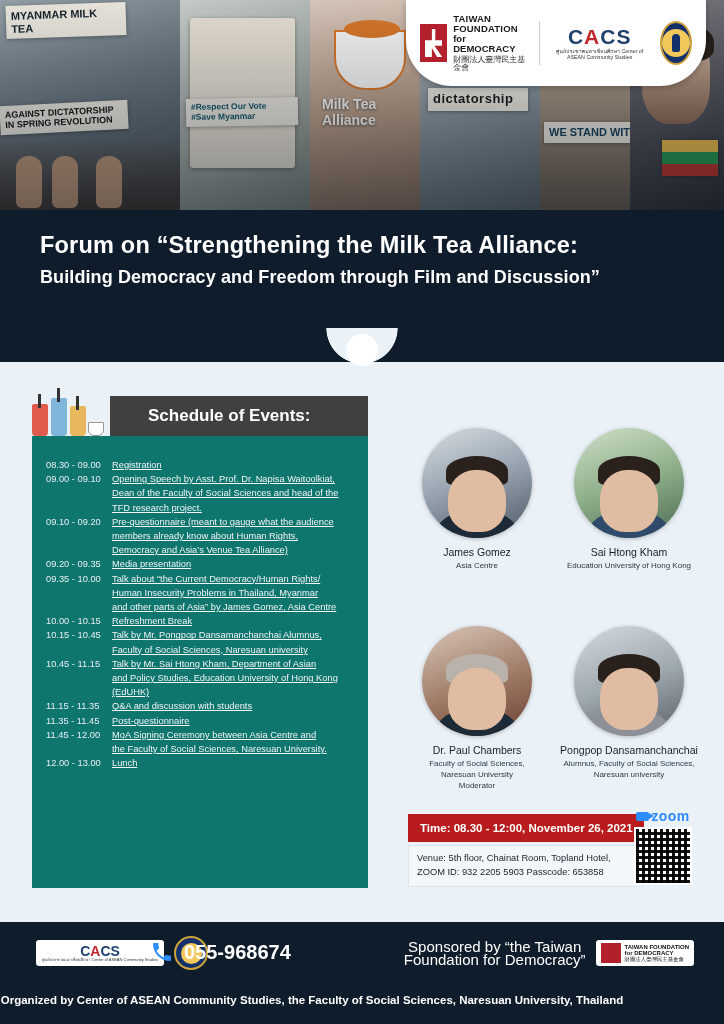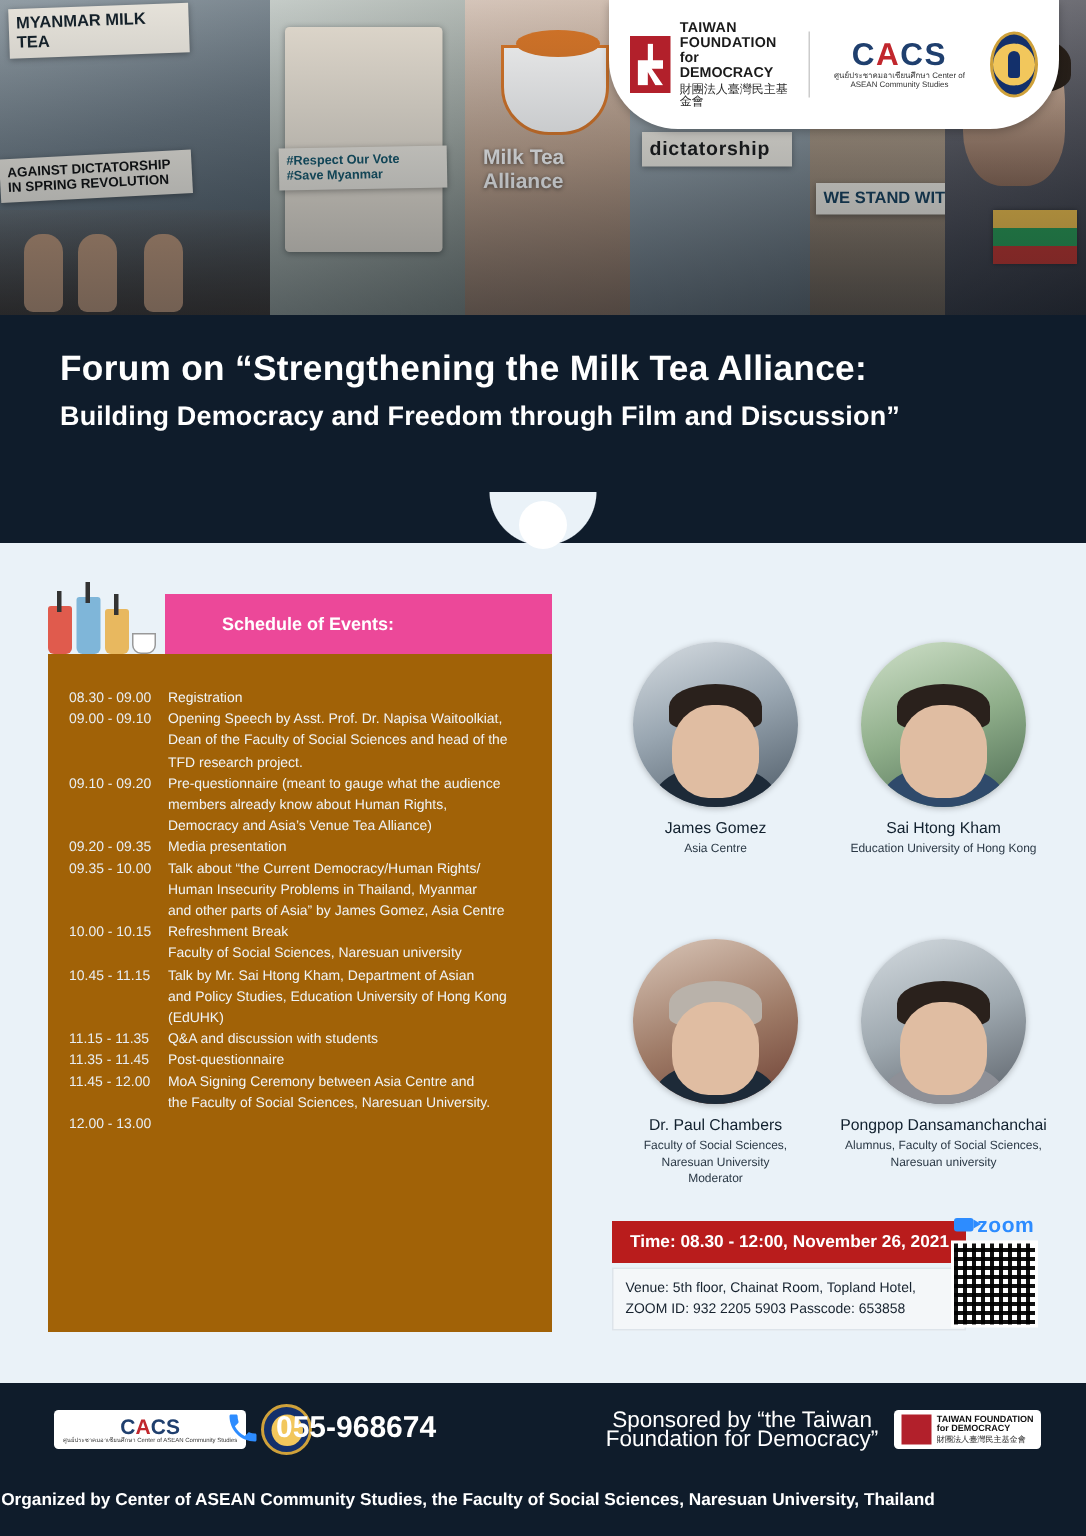--- a/index.html
+++ b/index.html
@@ -101,38 +101,38 @@
   .dot {
     position:absolute; top:334px; left:346px; width:32px; height:32px;
     border-radius:50%; background:#ffffff; z-index:3;
   }
 
   
   .body-area { position:absolute; top:362px; left:0; width:724px; height:560px; background:#eaf2f8; }
 
   .sched-header {
     position:absolute; top:396px; left:110px; width:258px; height:40px;
-    background:#ec4899; color:#fff; display:flex; align-items:center; padding-left:38px;
-    font-size:12px; font-weight:bold;
+    background:#404040; color:#fff; display:flex; align-items:center; padding-left:38px;
+    font-size:17px; font-weight:bold;
   }
   .cups { position:absolute; top:392px; left:32px; width:72px; height:44px; }
   .cup { position:absolute; bottom:0; border-radius:2px 2px 4px 4px; }
   .cupA { left:0;  width:16px; height:32px; background:#e05b4d; }
   .cupB { left:19px; width:16px; height:38px; background:#7fb6d9; }
   .cupC { left:38px; width:16px; height:30px; background:#e8b85f; }
   .mug  { left:56px; bottom:0; width:16px; height:14px; background:#ffffff; border:1px solid #999; border-radius:0 0 6px 6px;}
   .straw { position:absolute; width:3px; height:14px; background:#333; top:-10px; left:6px; }
 
   .sched-box {
     position:absolute; top:436px; left:32px; width:336px; height:452px;
-    background:#a16207; color:#fff; padding:22px 14px 10px 14px;
+    background:#0f766e; color:#fff; padding:22px 14px 10px 14px;
   }
   .srow { display:flex; font-size:9.3px; line-height:14.2px; }
   .stime { width:66px; flex:0 0 66px; color:#e8eef3; }
-  .sdesc { flex:1; color:#f0f4f7; }
+  .sdesc { flex:1; color:#f0f4f7;text-decoration:underline; }
   .srow.cont .stime { visibility:hidden; }
 
   
   .speakers { position:absolute; top:428px; left:398px; width:308px; }
   .spk { position:absolute; width:150px; text-align:center; }
   .spk .photo {
     width:110px; height:110px; border-radius:50%; margin:0 auto; position:relative; overflow:hidden;
     box-shadow: 0 1px 4px rgba(0,0,0,.25);
   }
   .p-james { background: linear-gradient(160deg,#d7dde2 0%,#9aa7b2 45%,#4d5a66 100%); }
@@ -326,20 +326,24 @@
         <div class="sdesc">Human Insecurity Problems in Thailand, Myanmar</div>
       </div>
       <div class="srow cont">
         <div class="stime">&nbsp;</div>
         <div class="sdesc">and other parts of Asia” by James Gomez, Asia Centre</div>
       </div>
       <div class="srow">
         <div class="stime">10.00 - 10.15</div>
         <div class="sdesc">Refreshment Break</div>
       </div>
+      <div class="srow">
+        <div class="stime">10.15 - 10.45</div>
+        <div class="sdesc">Talk by Mr. Pongpop Dansamanchanchai Alumnus,</div>
+      </div>
       <div class="srow cont">
         <div class="stime">&nbsp;</div>
         <div class="sdesc">Faculty of Social Sciences, Naresuan university</div>
       </div>
       <div class="srow">
         <div class="stime">10.45 - 11.15</div>
         <div class="sdesc">Talk by Mr. Sai Htong Kham, Department of Asian</div>
       </div>
       <div class="srow cont">
         <div class="stime">&nbsp;</div>
@@ -360,20 +364,21 @@
       <div class="srow">
         <div class="stime">11.45 - 12.00</div>
         <div class="sdesc">MoA Signing Ceremony between Asia Centre and</div>
       </div>
       <div class="srow cont">
         <div class="stime">&nbsp;</div>
         <div class="sdesc">the Faculty of Social Sciences, Naresuan University.</div>
       </div>
       <div class="srow">
         <div class="stime">12.00 - 13.00</div>
+        <div class="sdesc">Lunch</div>
       </div>
     </div>
 
   <div class="speakers">
     <div class="spk spk1">
       <div class="photo p-james">
         <div class="torso"></div>
           <div class="hair"></div>
           <div class="face"></div>
       </div>

